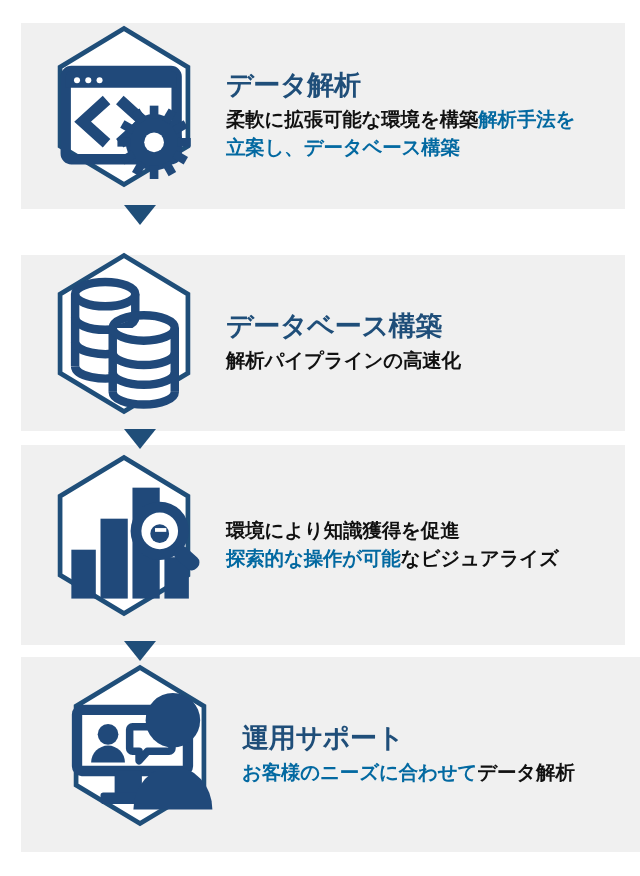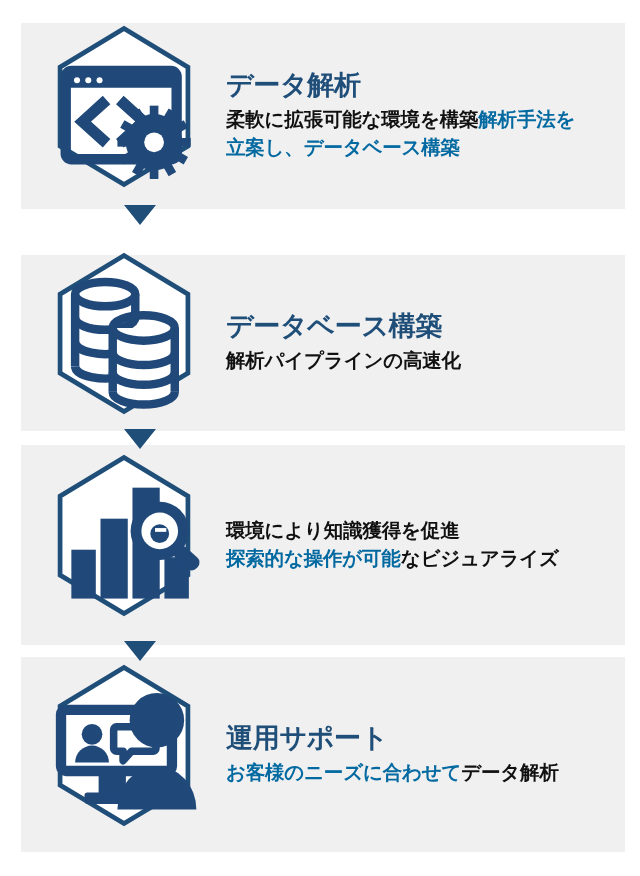--- a/index.html
+++ b/index.html
@@ -203,21 +203,21 @@
         <div>環境により知識獲得を促進</div>
         <div>
           <span class="hl">探索的な操作が可能</span><span>なビジュアライズ</span>
         </div>
       </div>
     </div>
   </div>
 
   <div class="arrow" style="top:641px;"></div>
 
-  <div class="panel" style="top:657px; height:195px;">
+  <div class="panel" style="top:657px; height:195px;padding-left:16px;">
     <div class="panel-icon">
       <svg class="hexwrap" viewBox="0 0 200 200">
         <polygon points="100,7 168,48 168,132 100,173 32,132 32,48" fill="#ffffff" stroke="#1f4e79" stroke-width="5"></polygon>
 
         <path d="M38,52 H146 a5,5 0 0 1 5,5 V112 a5,5 0 0 1 -5,5 H38 a5,5 0 0 1 -5,-5 V57 a5,5 0 0 1 5,-5 Z" fill="none" stroke="#20497a" stroke-width="11"></path>
 
         <rect x="73" y="117" width="29" height="26" fill="#20497a"></rect>
         <rect x="58" y="140" width="60" height="12" rx="3" fill="#20497a"></rect>
 
         <circle cx="66" cy="78" r="11" fill="#20497a"></circle>

